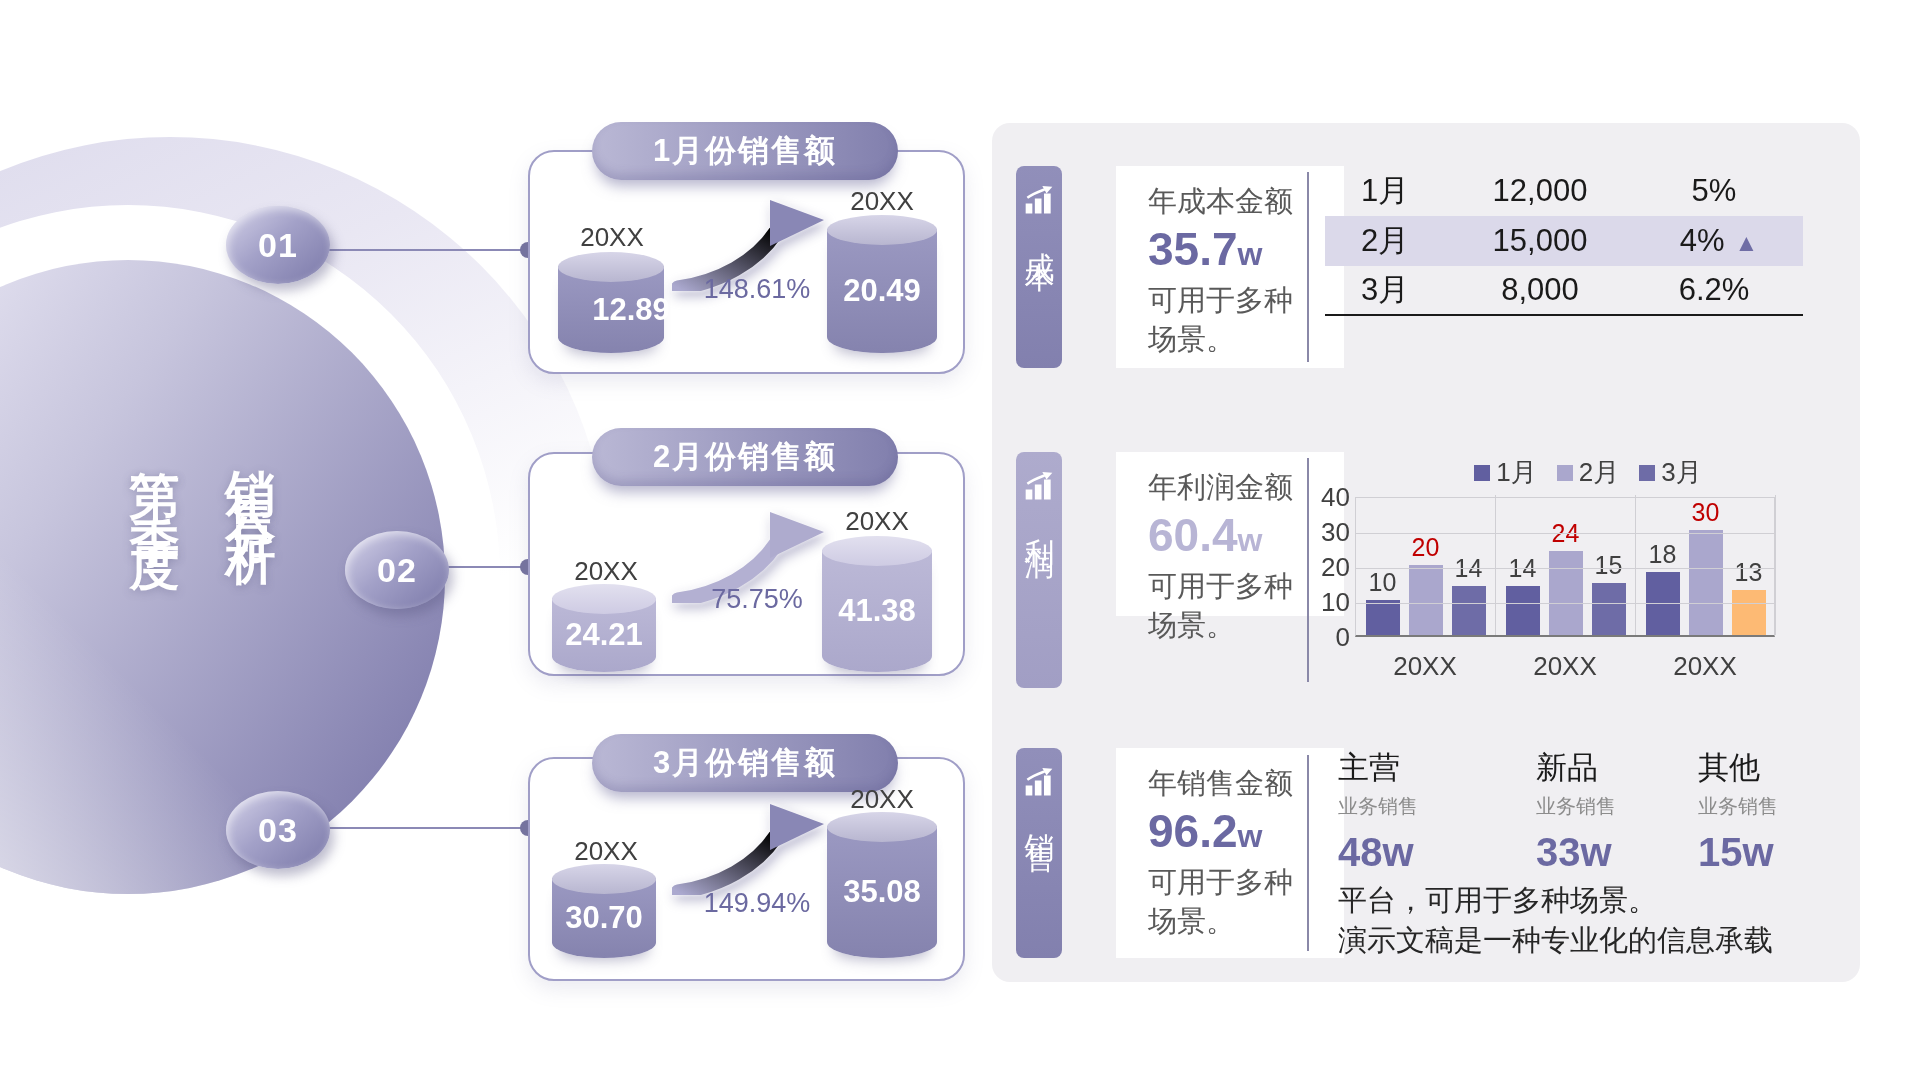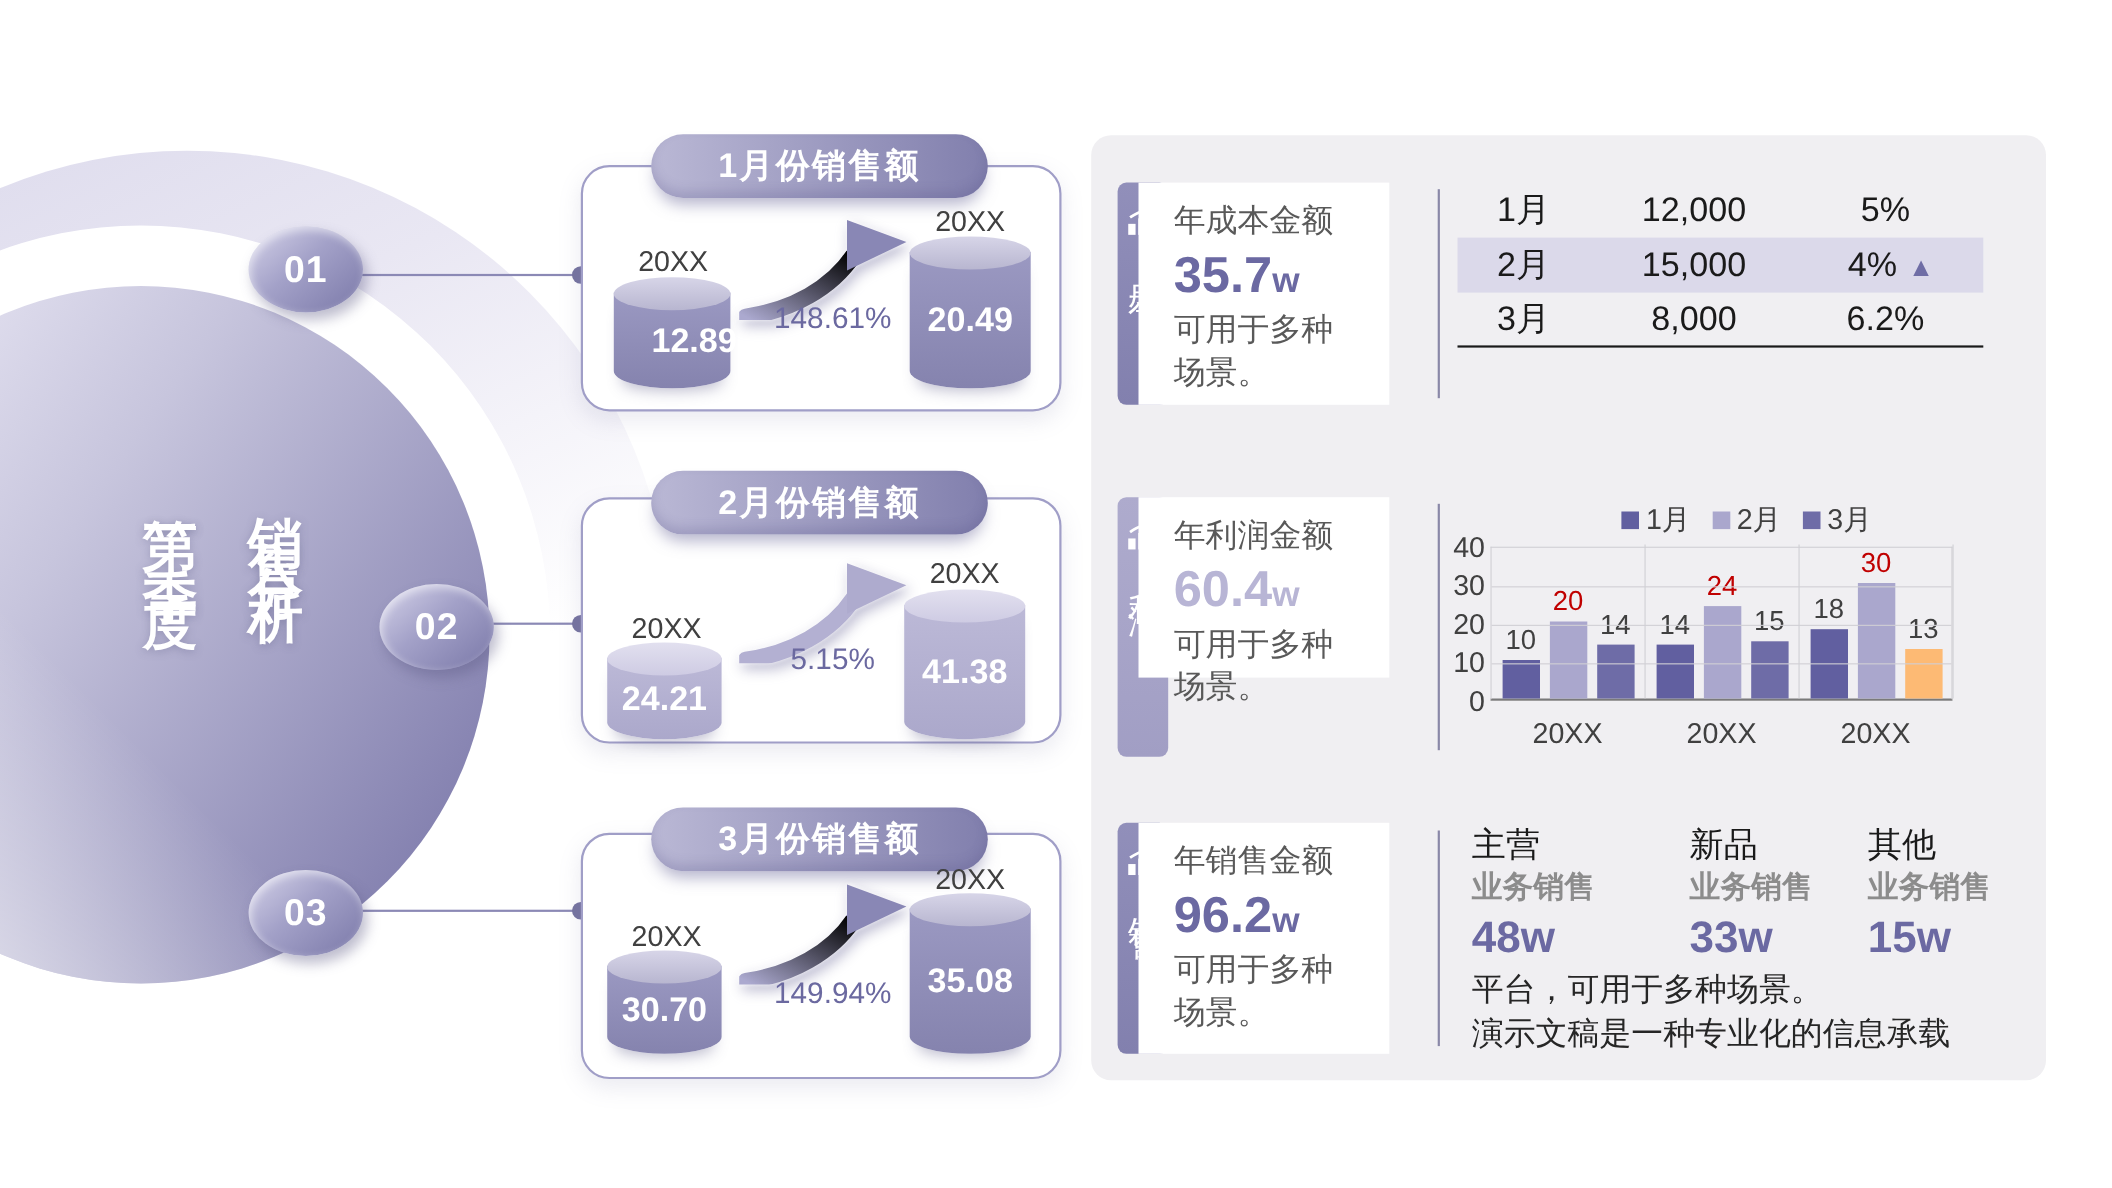--- a/index.html
+++ b/index.html
@@ -68,21 +68,21 @@
   
   .panel { position:absolute; left:992px; top:123px; width:868px; height:859px; background:#f0eff2; border-radius:18px; }
 
   .tab { position:absolute; left:1016px; width:46px; border-radius:8px; display:flex; flex-direction:column; align-items:center; }
   .tab-dark { background:linear-gradient(180deg,#918fba,#8280ae); }
   .tab-light { background:linear-gradient(180deg,#aeabcd,#a19ec4); }
   .t1 { top:166px; height:202px; } .t2 { top:452px; height:236px; } .t3 { top:748px; height:210px; }
   .tab svg { margin-top:20px; }
   .tab-label { margin-top:14px; writing-mode:vertical-rl; color:#fff; font-size:30px; font-weight:500; letter-spacing:10px; }
 
-  .wbox { position:absolute; left:1035px; width:228px; background:#fff; padding:14px 0 0 32px; }
+  .wbox { position:absolute; left:1116px; width:228px; background:#fff; padding:14px 0 0 32px; }
   .w1 { top:166px; height:202px; } .w2 { top:452px; height:164px; } .w3 { top:748px; height:210px; }
   .wbox .headline { font-size:29px; color:#595959; line-height:42px; }
   .wbox .amount { font-size:46px; font-weight:bold; line-height:54px; }
   .wbox .amount .unit { font-size:32px; }
   .amt-dark { color:#6b69a2; } .amt-light { color:#b8b5d5; }
   .wbox .desc { font-size:29px; color:#595959; line-height:39px; }
 
   .vdiv { position:absolute; left:1307px; width:2px; background:#8a88a8; }
   .dv1 { top:172px; height:190px; } .dv2 { top:458px; height:224px; } .dv3 { top:755px; height:196px; }
 
@@ -110,21 +110,21 @@
   .bar { position:relative; width:34px; }
   .blabel { position:absolute; top:-32px; left:50%; transform:translateX(-50%); font-size:25px; }
   .ylab { position:absolute; left:0; width:32px; text-align:right; font-size:26px; color:#404040; }
   .xrow { position:absolute; left:37px; top:196px; display:flex; }
   .xlab { width:140px; text-align:center; font-size:26px; color:#404040; }
 
   
   .scol { position:absolute; top:748px; width:190px; }
   .sc1 { left:1338px; } .sc2 { left:1536px; } .sc3 { left:1698px; }
   .scol .ct { font-size:31px; color:#1a1a1a; font-weight:500; line-height:40px; }
-  .scol .cs { font-size:28px; color:#8c8c8c; line-height:36px;font-weight:bold; }
+  .scol .cs { font-size:20px; color:#8c8c8c; line-height:36px; }
   .scol .cv { font-size:40px; font-weight:bold; color:#6b69a2; line-height:52px; margin-top:2px; }
   .para { position:absolute; left:1338px; top:880px; width:522px; font-size:29px; color:#262626; line-height:40px; }
 </style>
 </head>
 <body>
 
 <svg width="0" height="0" style="position:absolute">
   <defs>
     <linearGradient id="arrowg" x1="0" y1="1" x2="1" y2="0">
       <stop offset="0" stop-color="#aba9cf"></stop>
@@ -185,21 +185,21 @@
       <div class="body" style="top:14px;height:74px;">24.21</div>
   </div>
   <div class="cyl light" style="left:822px;top:536px;width:110px;">
     <div class="cap"></div>
       <div class="body" style="top:14px;height:122px;">41.38</div>
   </div>
   <svg class="arrow-svg" style="left:672px;top:508px;" viewBox="0 0 170 95">
     <path d="M6 92 C 48 86, 84 66, 104 36" stroke="#b3b0d2" stroke-width="15" fill="none" stroke-linecap="round"></path>
     <polygon points="98,50 98,4 152,24" fill="#aeabce"></polygon>
   </svg>
-  <div class="pct" style="top:584px;">5.15%</div>
+  <div class="pct" style="top:584px;">75.75%</div>
 
   <div class="yearlab" style="left:556px;top:836px;">20XX</div>
   <div class="yearlab" style="left:832px;top:784px;">20XX</div>
   <div class="cyl dark" style="left:552px;top:864px;width:104px;">
     <div class="cap"></div>
       <div class="body" style="top:14px;height:80px;">30.70</div>
   </div>
   <div class="cyl dark" style="left:827px;top:812px;width:110px;">
     <div class="cap"></div>
       <div class="body" style="top:14px;height:132px;">35.08</div>

